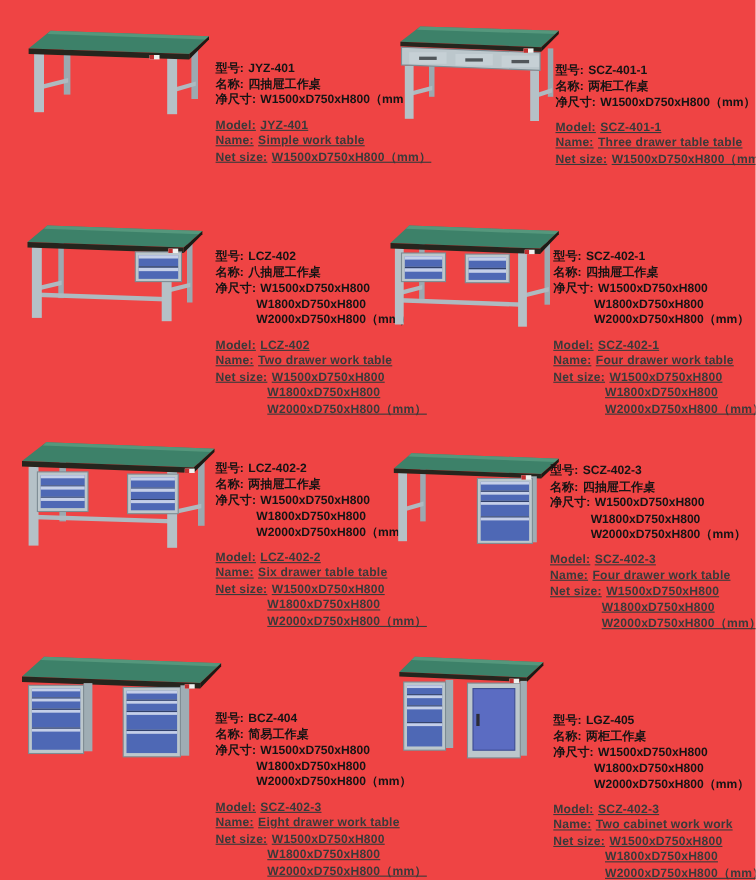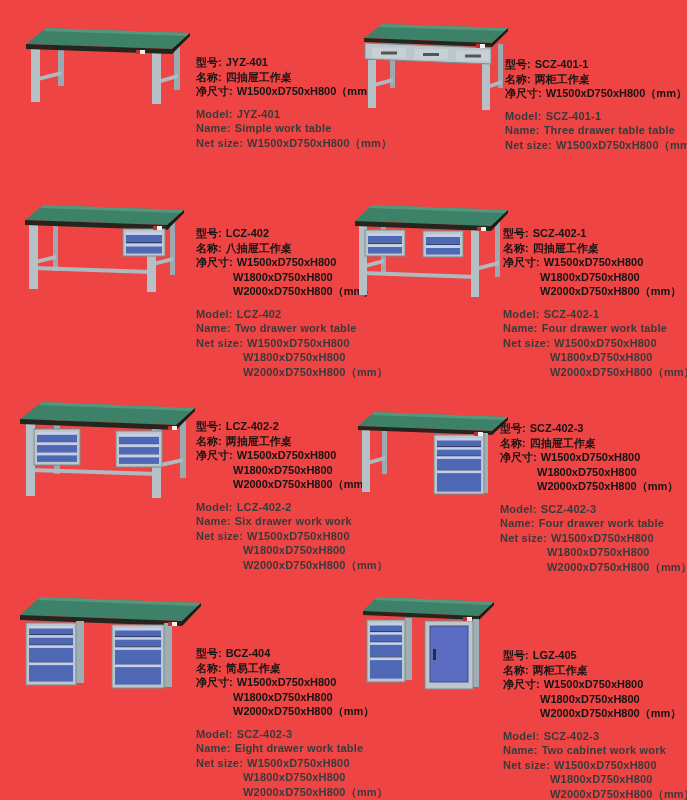--- a/index.html
+++ b/index.html
@@ -2,21 +2,21 @@
 <html><head>
 <meta charset="utf-8">
 <style>
   html,body{margin:0;padding:0;background:#ffffff;}
   .page{position:relative;width:687px;height:800px;background:#ef4444;overflow:hidden;
         font-family:"Liberation Sans","DejaVu Sans",sans-serif;}
   figure.img{position:absolute;margin:0;padding:0;}
   figure.img svg{display:block;width:100%;height:100%;}
   .txt{position:absolute;font-size:11px;font-weight:700;line-height:14.5px;white-space:nowrap;}
   .cn{color:#141414;}
-  .en{margin-top:8px;color:#3a3a3a;letter-spacing:.2px;}
+  .en{margin-top:8px;color:#3a3a3a;letter-spacing:.2px;text-decoration:underline;}
   .line{margin:0;display:flex;}
   .lab{margin-right:4px;}
   .cn .ind{padding-left:37px;}
   .en .ind{padding-left:47px;}
   
   svg .green{fill:#3d8169;} svg .greenhi{fill:#55977c;}
   svg .rim{fill:#26251d;} svg .rimd{fill:#1c1b15;}
   svg .leg{fill:#b5c1c7;} svg .legd{fill:#9ca9b0;} svg .str{fill:#aebac0;}
   svg .frame{fill:#bcc7cc;stroke:#7d8c93;stroke-width:1;}
   svg .side{fill:#9fadb4;}
@@ -367,21 +367,21 @@
           <span class="val">W2000xD750xH800（mm）</span>
         </p>
     </div>
     <div class="en">
       <p class="line">
           <span class="lab">Model:</span>
           <span class="val">LCZ-402-2</span>
         </p>
       <p class="line">
           <span class="lab">Name:</span>
-          <span class="val">Six drawer work work</span>
+          <span class="val">Six drawer table table</span>
         </p>
       <p class="line">
           <span class="lab">Net size:</span>
           <span class="val">W1500xD750xH800</span>
         </p>
       <p class="line ind">
           <span class="val">W1800xD750xH800</span>
         </p>
       <p class="line ind">
           <span class="val">W2000xD750xH800（mm）</span>

